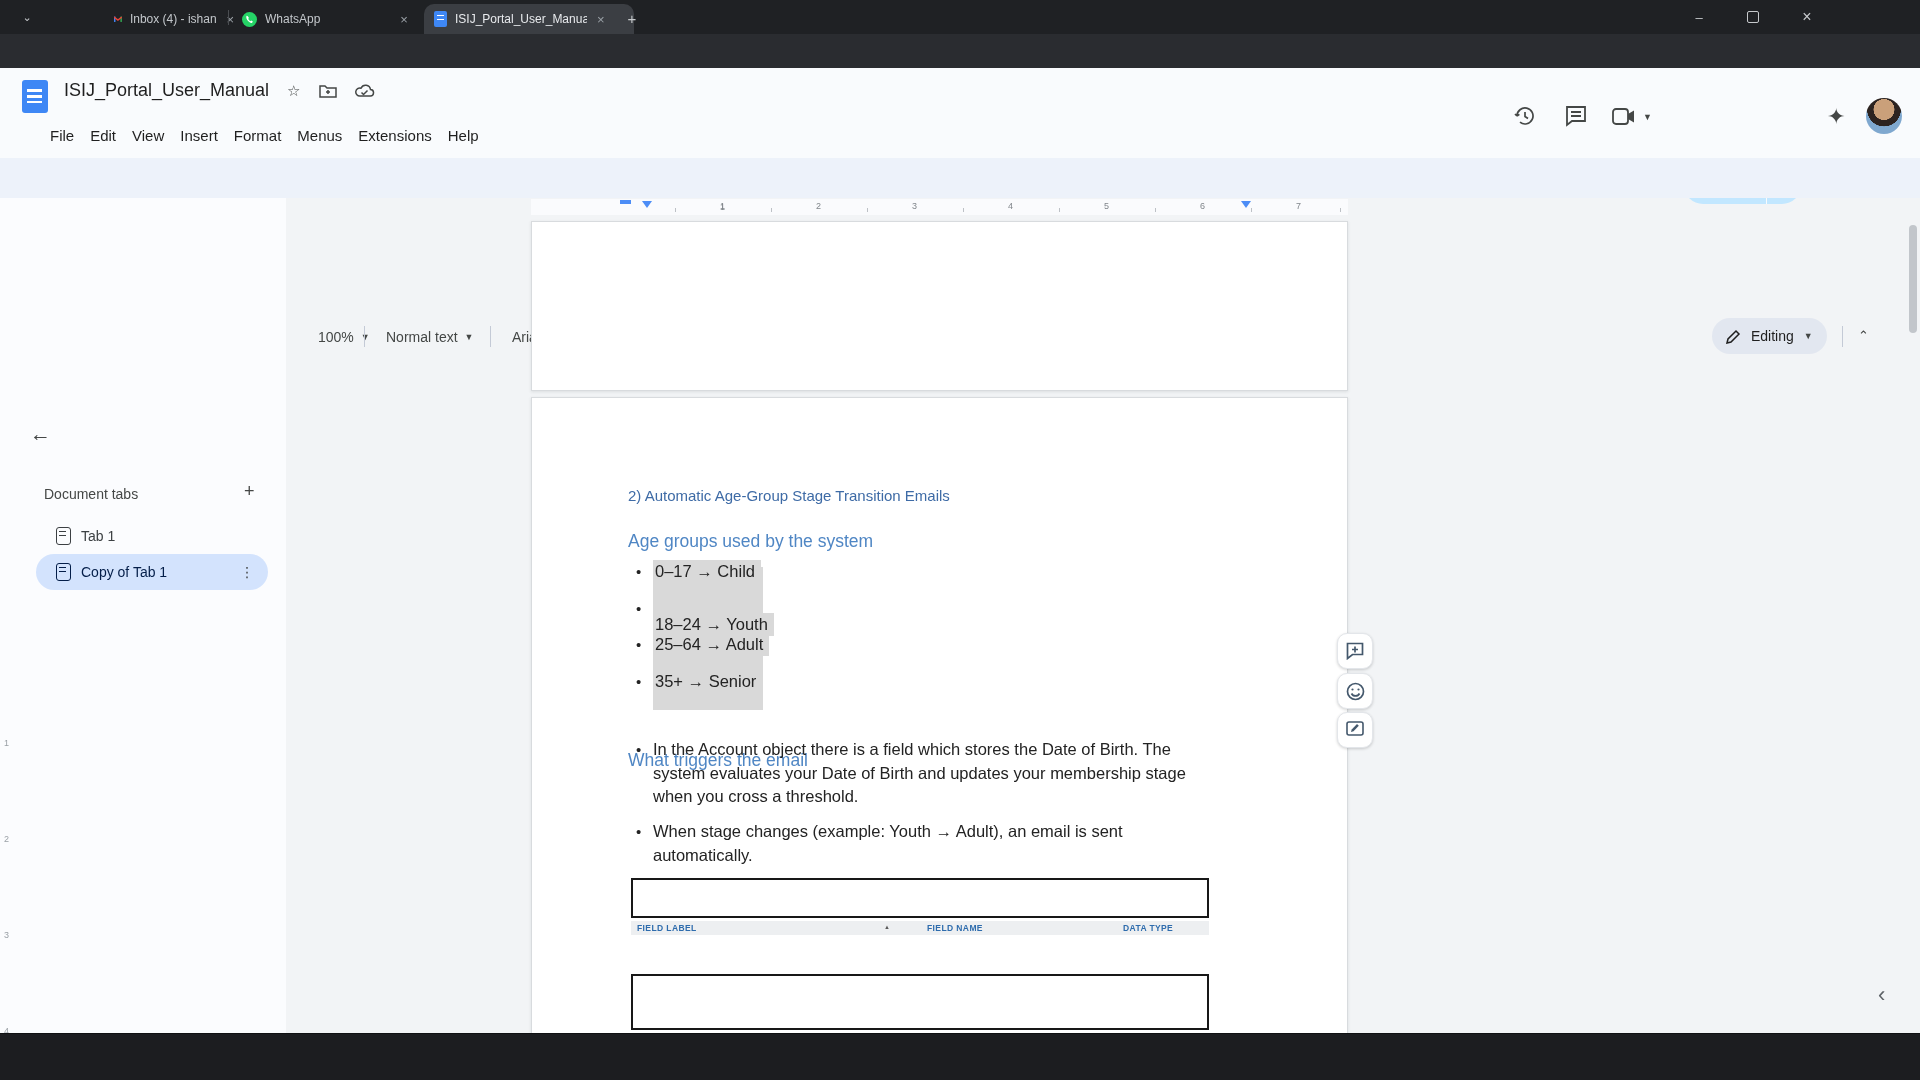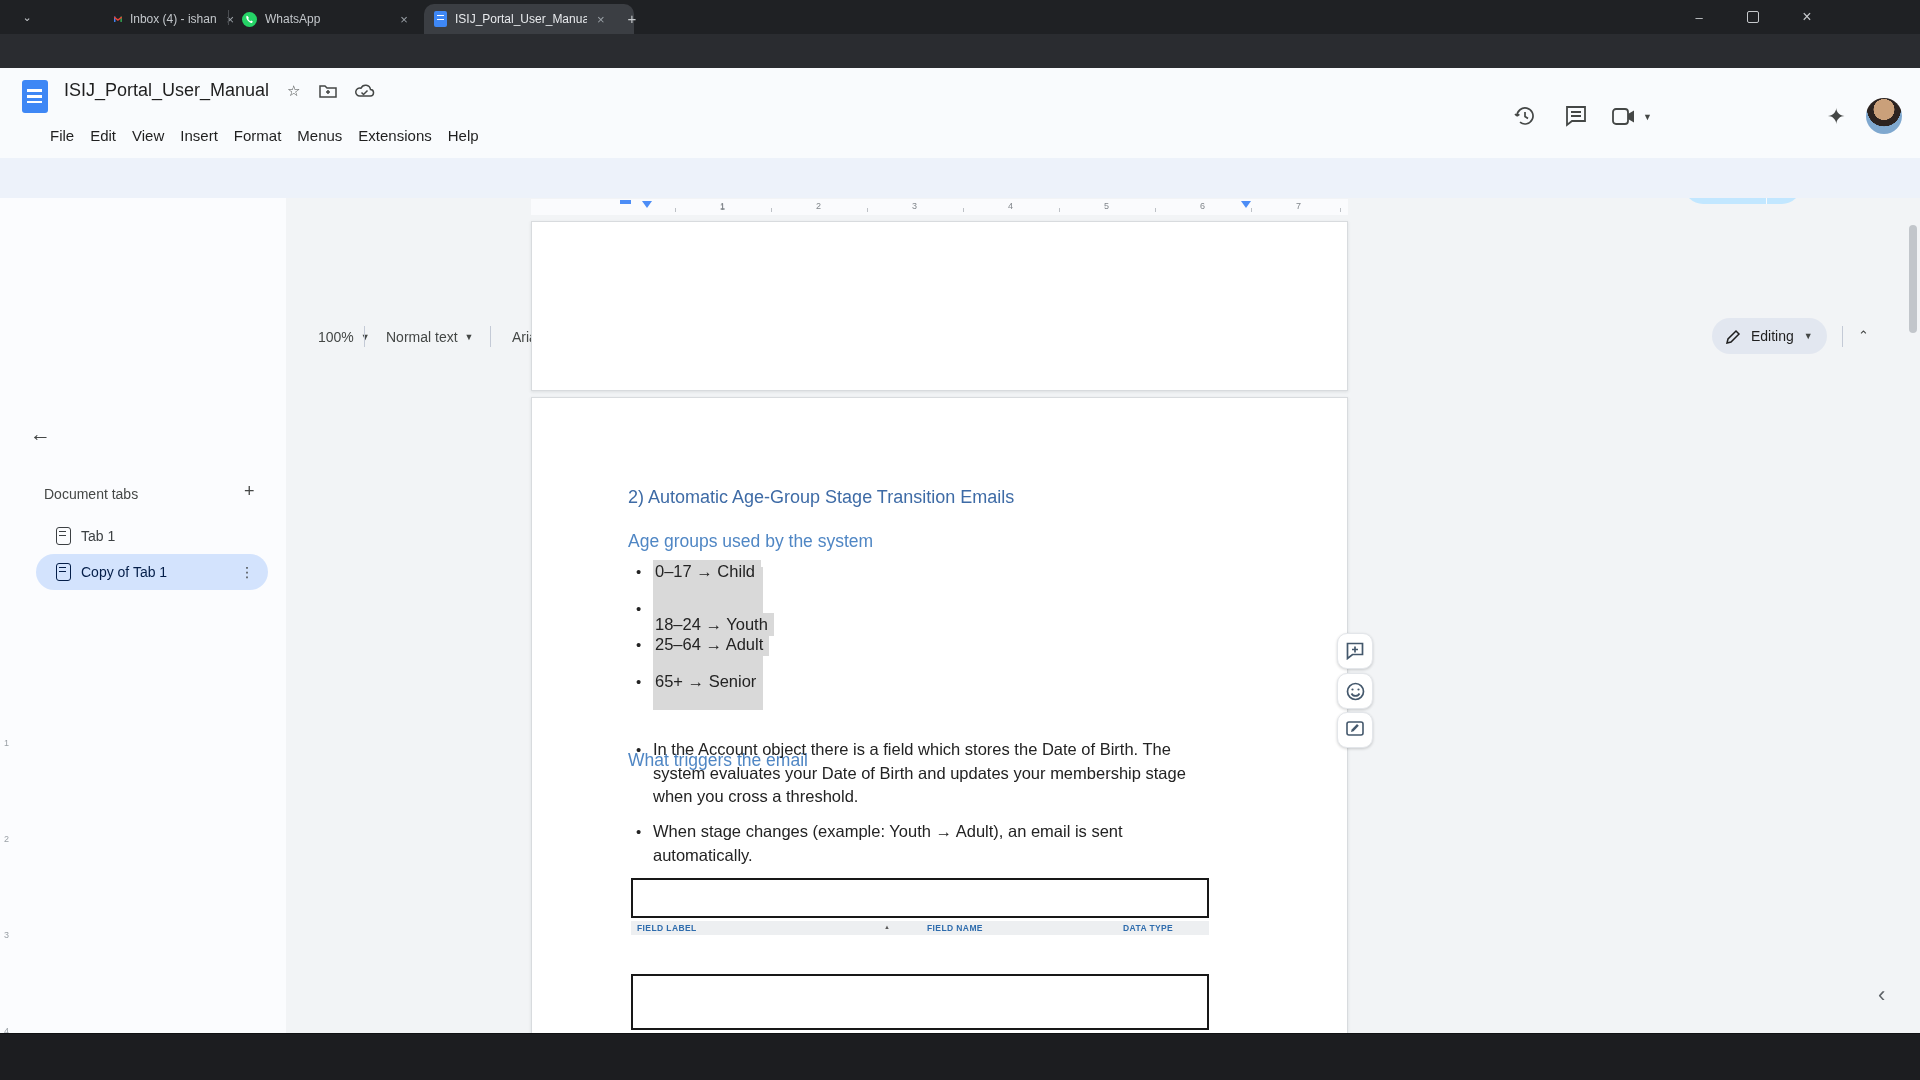--- a/index.html
+++ b/index.html
@@ -64,21 +64,21 @@
   
   .hruler{left:531px;top:199px;width:817px;height:16px;background:#fafbfd;}
   .rnum{top:202px;font-size:9px;color:#80868b;}
   .rtickm{top:208px;width:1px;height:4px;background:#bdc1c6;}
   .indbar{left:620px;top:200px;width:11px;height:4px;background:#4c8df6;}
   .tri{width:0;height:0;border-left:5px solid transparent;border-right:5px solid transparent;border-top:7px solid #4c8df6;}
   .vnum{left:4px;font-size:9px;color:#9aa0a6;}
   .page{background:#fff;border:1px solid #d8dbde;box-shadow:0 1px 3px rgba(60,64,67,.12);}
 
   
-  .h2{font-size:18px;color:#3e6ba6;}
+  .h2{font-size:15px;color:#3e6ba6;}
   .h3{font-size:17.5px;color:#4f86c4;}
   .body-t{font-size:16.5px;color:#232323;line-height:23.5px;}
   .blt{font-size:15px;color:#232323;}
   .hl{background:#d9d9d9;padding:2px 6px 3px 2px;}
   .tbl-h{font-size:8.5px;font-weight:bold;color:#2e6cad;letter-spacing:.4px;}
   .tbl-c{font-size:9.5px;color:#4a4a4a;}
   .mbtn{left:1337px;width:34px;height:34px;background:#fff;border:1px solid #e3e6ea;border-radius:10px;justify-content:center;box-shadow:0 1px 3px rgba(0,0,0,.18);}
 
   
   .taskbar{left:0;top:1033px;width:1920px;height:47px;background:#1c1d20;border-top:1px solid #101113;}
@@ -444,21 +444,21 @@
   <div class="ab h3" style="left:628px;top:531px;">Age groups used by the system</div>
 
   <div class="ab" style="left:653px;top:567px;width:110px;height:143px;background:#d9d9d9;"></div>
   <div class="ab blt" style="left:636px;top:563px;">•</div>
   <div class="ab body-t" style="left:653px;top:560px;"><span class="hl">0–17 → Child</span></div>
   <div class="ab blt" style="left:636px;top:600px;">•</div>
   <div class="ab body-t" style="left:653px;top:597px;margin-top:16px;"><span class="hl">18–24 → Youth</span></div>
   <div class="ab blt" style="left:636px;top:636px;">•</div>
   <div class="ab body-t" style="left:653px;top:633px;"><span class="hl">25–64 → Adult</span></div>
   <div class="ab blt" style="left:636px;top:673px;">•</div>
-  <div class="ab body-t" style="left:653px;top:670px;"><span class="hl">65+ → Senior</span></div>
+  <div class="ab body-t" style="left:653px;top:670px;"><span class="hl">35+ → Senior</span></div>
 
   <div class="ab h3" style="left:628px;top:750px;">What triggers the email</div>
   <div class="ab blt" style="left:636px;top:741px;">•</div>
   <div class="ab body-t" style="left:653px;top:738px;width:566px;">In the Account object there is a field which stores the Date of Birth. The system evaluates your Date of Birth and updates your membership stage when you cross a threshold.</div>
   <div class="ab blt" style="left:636px;top:823px;">•</div>
   <div class="ab body-t" style="left:653px;top:820px;width:566px;">When stage changes (example: Youth → Adult), an email is sent automatically.</div>
 
   <div class="ab" style="left:631px;top:878px;width:574px;height:36px;border:2px solid #181818;background:#fff;"></div>
   <div class="ab r" style="left:631px;top:921px;width:578px;height:14px;background:#edeff1;">
     <span class="ab tbl-h" style="left:6px;">FIELD LABEL</span>

